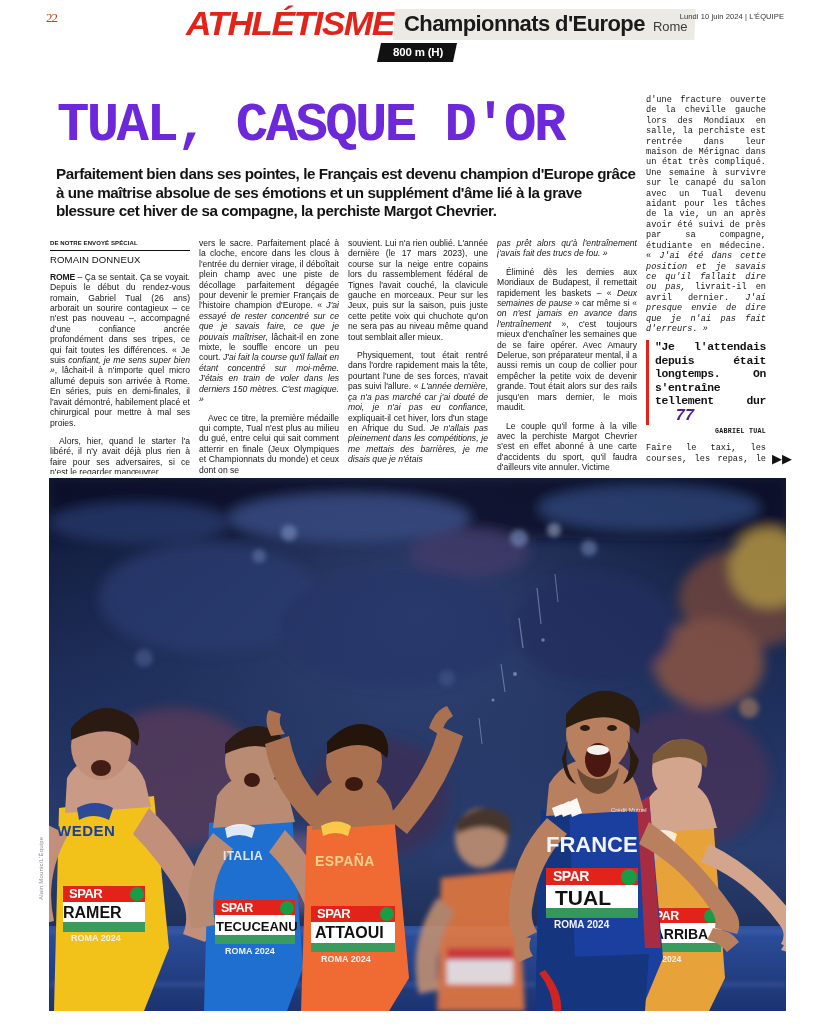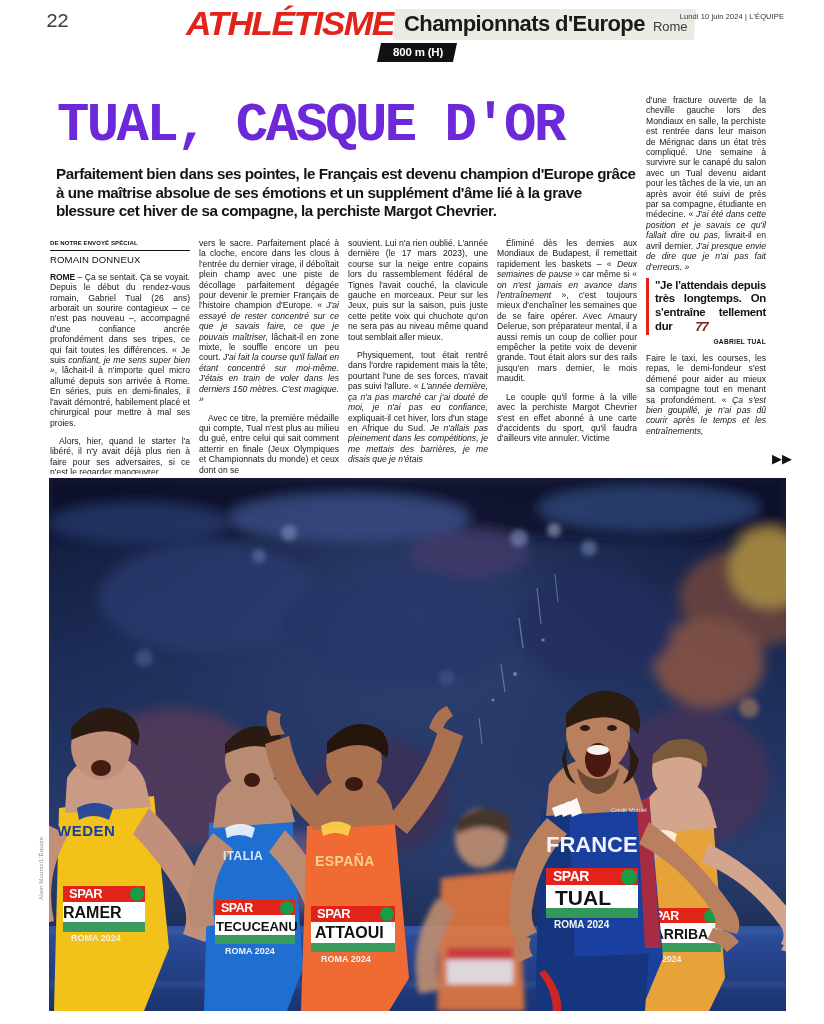--- a/index.html
+++ b/index.html
@@ -15,24 +15,24 @@
 
   
   .masthead {
     position: relative;
     height: 70px;
     padding: 0;
   }
   .page-number {
     position: absolute;
     left: 46px; top: 10px;
-    font-family: Liberation Mono, monospace;
-    font-size: 20px;
+    font-family: Liberation Serif, serif;
+    font-size: 13px;
     font-weight: 400;
-    color: #404040;
+    color: #c2410c;
     letter-spacing: -1px;
   }
   .masthead-center {
     position: absolute;
     left: 186px; top: 6px;
     display: flex;
     align-items: flex-end;
   }
   .sport-name {
     font-family: "Liberation Sans", sans-serif;
@@ -126,21 +126,21 @@
     width: 140px;
     margin-right: 9px;
     font-size: 8.6px;
     line-height: 10.4px;
     text-align: justify;
     color: #161616;
     hyphens: auto;
   }
   .col:last-child { margin-right: 0; }
   .col-tall { height: 236px; overflow: hidden; }
-  .col-right { width: 120px; height: 368px; overflow: hidden; }
+  .col-right { width: 120px; height: 368px; overflow: hidden; font-family: Liberation Mono, monospace; }
 
   .byline-label {
     font-size: 6px;
     font-weight: bold;
     letter-spacing: 0.1px;
     color: #111;
     border-bottom: 1.2px solid #111;
     padding-bottom: 2px;
     margin-bottom: 4px;
     text-transform: uppercase;
@@ -175,23 +175,23 @@
     margin: 6px 0 2px 0;
   }
   .pullquote-text {
     font-size: 11.4px;
     line-height: 13.4px;
     font-weight: bold;
     color: #111;
     letter-spacing: -0.3px;
   }
   .quote-marks {
-    color: #7f1d1d;
-    font-weight: bold;
-    font-size: 13px;
+    color: #4c1d95;
+    font-weight: bold;
+    font-size: 17px;
     font-style: italic;
     letter-spacing: -1px;
     display: inline-block;
     transform: translateY(1px);
     margin-left: 20px;
   }
   .pullquote-attrib {
     text-align: right;
     font-size: 6.6px;
     font-weight: bold;
@@ -262,28 +262,29 @@
     <p><span>Avec ce titre, la première médaille qui compte, Tual n'est plus au milieu du gué, entre celui qui sait comment atterrir en finale (Jeux Olympiques et Championnats du monde) et ceux dont on se</span></p>
   </div>
 
 
   <div class="col col-tall">
     <p class="first"><span>souvient. Lui n'a rien oublié. L'année dernière (le 17 mars 2023), une course sur la neige entre copains lors du rassemblement fédéral de Tignes l'avait couché, la clavicule gauche en morceaux. Peur sur les Jeux, puis sur la saison, puis juste cette petite voix qui chuchote qu'on ne sera pas au niveau même quand tout semblait aller mieux.</span></p>
     <p><span>Physiquement, tout était rentré dans l'ordre rapidement mais la tête, pourtant l'une de ses forces, n'avait pas suivi l'allure. « </span><span class="it">L'année dernière, ça n'a pas marché car j'ai douté de moi, je n'ai pas eu confiance,</span><span> expliquait-il cet hiver, lors d'un stage en Afrique du Sud. </span><span class="it">Je n'allais pas pleinement dans les compétitions, je me mettais des barrières, je me disais que je n'étais</span></p>
   </div>
 
   <div class="col col-tall">
+    <p class="first it"><span>pas prêt alors qu'à l'entraînement j'avais fait des trucs de fou. »</span></p>
     <p><span>Éliminé dès les demies aux Mondiaux de Budapest, il remettait rapidement les baskets – « </span><span class="it">Deux semaines de pause</span><span> » car même si « </span><span class="it">on n'est jamais en avance dans l'entraînement</span><span> », c'est toujours mieux d'enchaîner les semaines que de se faire opérer. Avec Amaury Delerue, son préparateur mental, il a aussi remis un coup de collier pour empêcher la petite voix de devenir grande. Tout était alors sur des rails jusqu'en mars dernier, le mois maudit.</span></p>
     <p><span>Le couple qu'il forme à la ville avec la perchiste Margot Chevrier s'est en effet abonné à une carte d'accidents du sport, qu'il faudra d'ailleurs vite annuler. Victime</span></p>
   </div>
 
   <div class="col col-right" style="margin-top:-143px;">
     <p class="first"><span>d'une fracture ouverte de la cheville gauche lors des Mondiaux en salle, la perchiste est rentrée dans leur maison de Mérignac dans un état très compliqué. Une semaine à survivre sur le canapé du salon avec un Tual devenu aidant pour les tâches de la vie, un an après avoir été suivi de près par sa compagne, étudiante en médecine. « </span><span class="it">J'ai été dans cette position et je savais ce qu'il fallait dire ou pas,</span><span> livrait-il en avril dernier. </span><span class="it">J'ai presque envie de dire que je n'ai pas fait d'erreurs. »</span></p>
     <div class="pullquote">
-      <div class="pullquote-text"><span>"</span><span>Je l'attendais depuis très longtemps. On s'entraîne tellement dur</span> <span class="quote-marks">77</span></div>
+      <div class="pullquote-text"><span>"</span><span>Je l'attendais depuis était longtemps. On s'entraîne tellement dur</span> <span class="quote-marks">77</span></div>
     </div>
     <div class="pullquote-attrib">GABRIEL TUAL</div>
     <p class="first"><span>Faire le taxi, les courses, les repas, le demi-fondeur s'est démené pour aider au mieux sa compagne tout en menant sa profondément. « </span><span class="it">Ça s'est bien goupillé, je n'ai pas dû courir après le temps et les entraînements,</span></p>
 
   </div>
 </div>
 
 <div class="jump-arrow">▶▶</div>
 
 <div class="photo">

